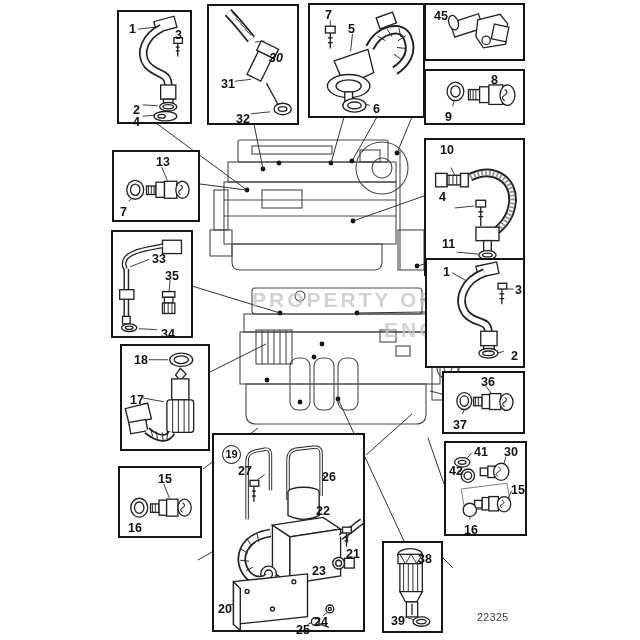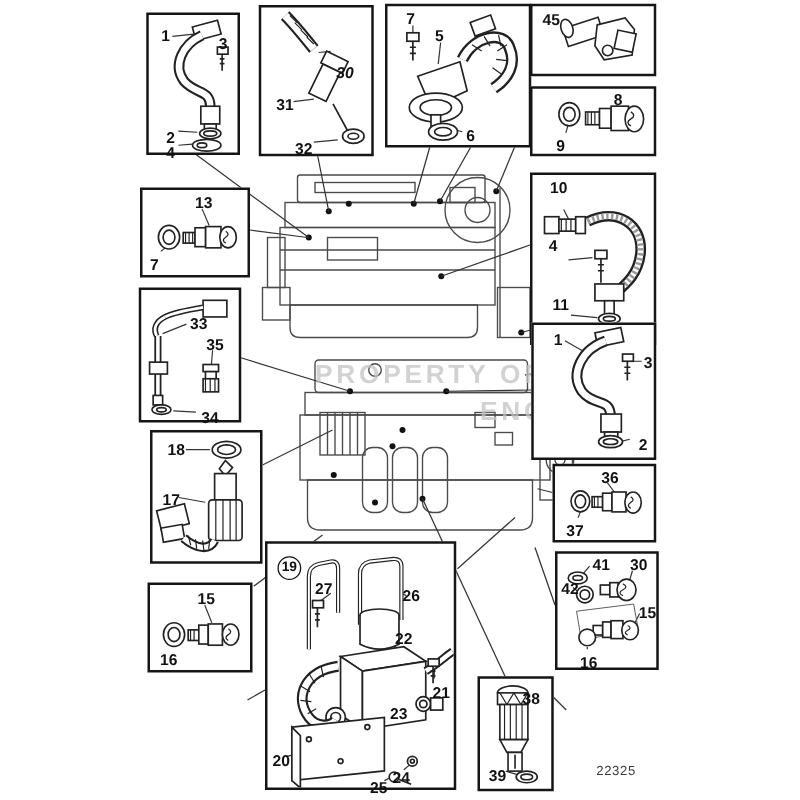--- a/index.html
+++ b/index.html
@@ -490,21 +490,21 @@
       <g>
         <circle class="inkf" cx="119" cy="178" r="4"></circle>
           <circle class="ink" cx="119" cy="178" r="1.6"></circle>
       </g>
       <g>
         <circle class="inkf" cx="104" cy="191" r="4"></circle>
           <line class="ink" x1="108" y1="193" x2="118" y2="197"></line>
       </g>
     </svg>
     <span class="lbl circ" style="left:8px;top:10px;">19</span>
-    <span class="lbl" style="left:38px;top:30px;">27</span>
+    <span class="lbl" style="left:24px;top:30px;">27</span>
     <span class="lbl" style="left:108px;top:36px;">26</span>
     <span class="lbl" style="left:102px;top:70px;">22</span>
     <span class="lbl" style="left:132px;top:113px;">21</span>
     <span class="lbl" style="left:98px;top:130px;">23</span>
     <span class="lbl" style="left:4px;top:168px;">20</span>
     <span class="lbl" style="left:100px;top:181px;">24</span>
     <span class="lbl" style="left:82px;top:189px;">25</span>
   </div>
 
   <div class="pbox" style="left:382px;top:541px;width:61px;height:92px;">

